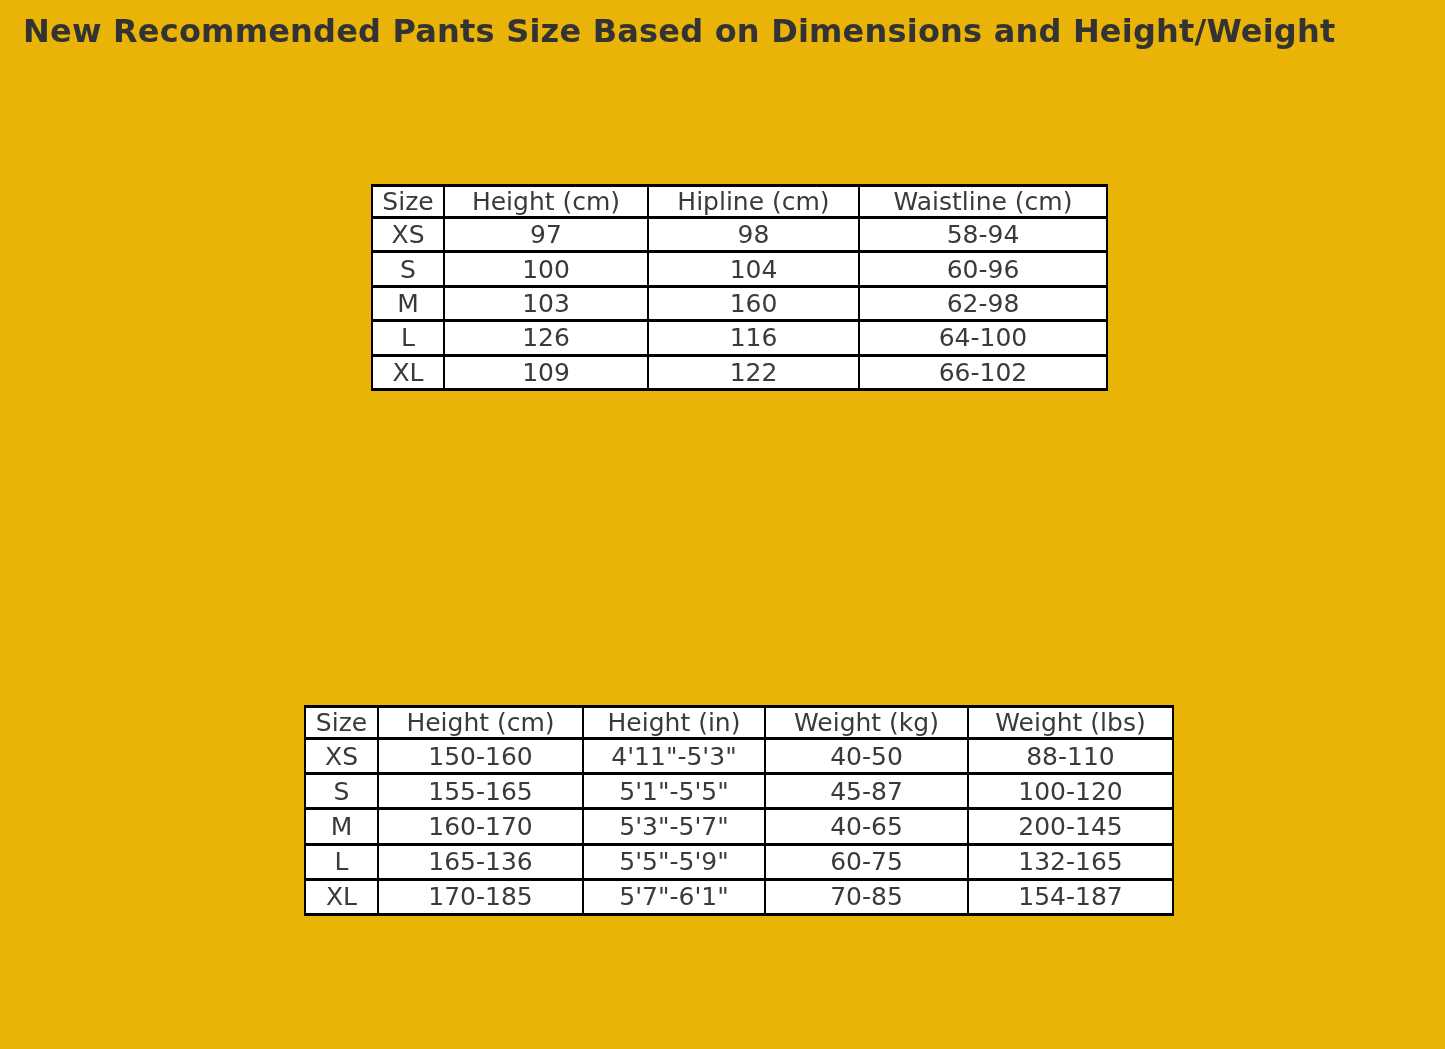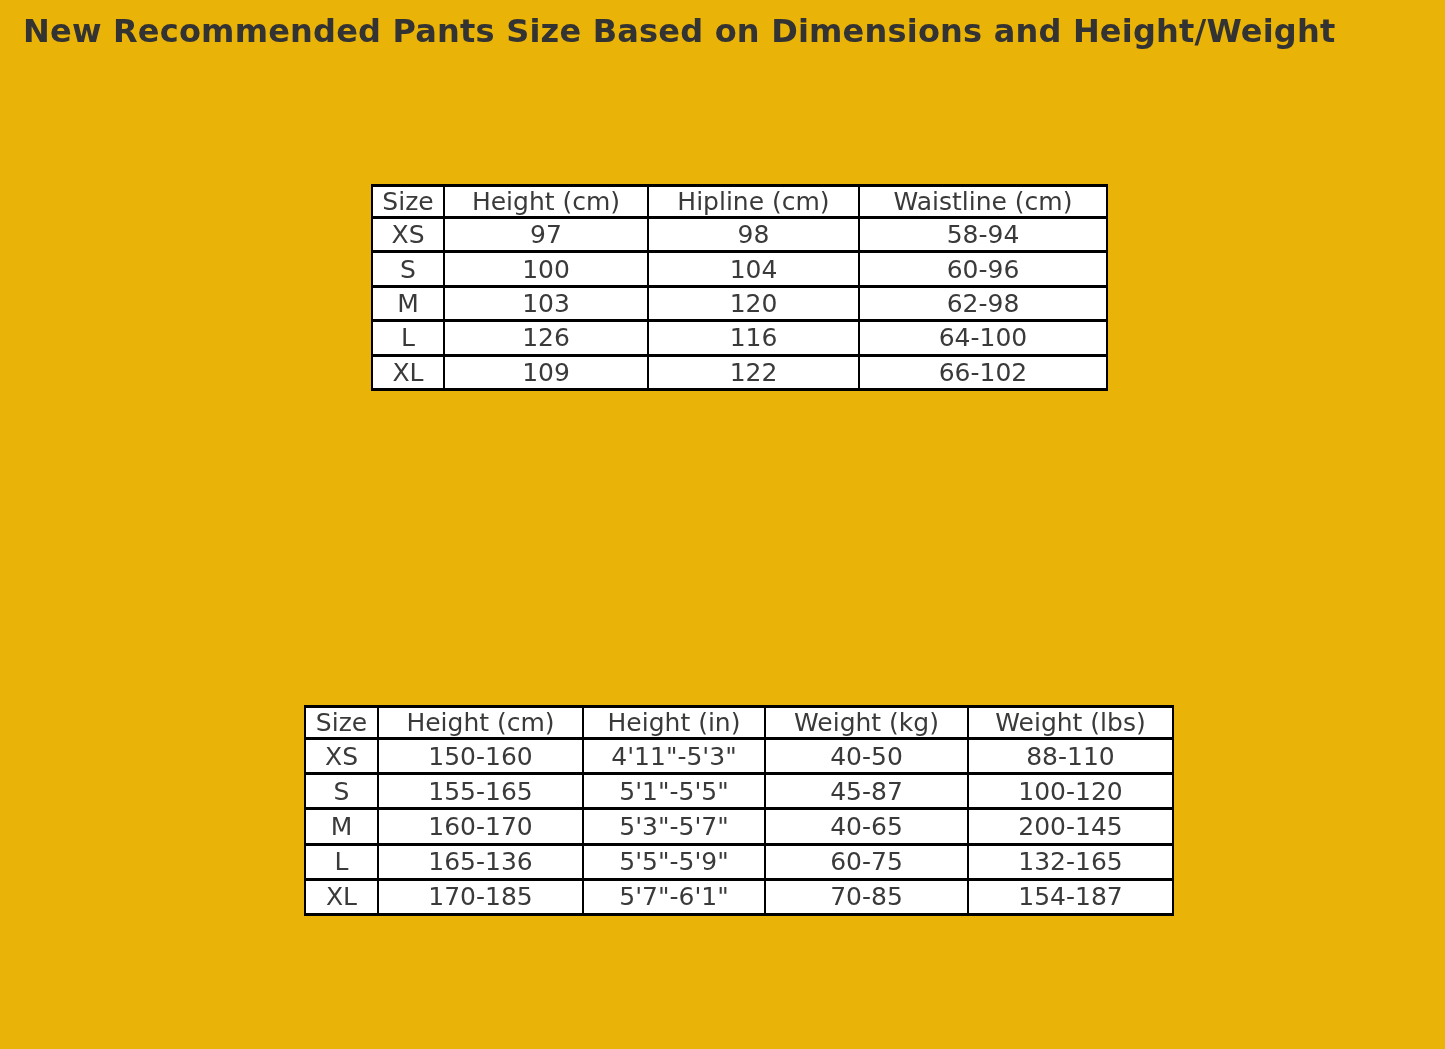--- a/index.html
+++ b/index.html
@@ -93,21 +93,21 @@
         </tr>
         <tr>
           <td>S</td>
           <td>100</td>
           <td>104</td>
           <td>60-96</td>
         </tr>
         <tr>
           <td>M</td>
           <td>103</td>
-          <td>120</td>
+          <td>160</td>
           <td>62-98</td>
         </tr>
         <tr>
           <td>L</td>
           <td>126</td>
           <td>116</td>
           <td>64-100</td>
         </tr>
         <tr>
           <td>XL</td>

